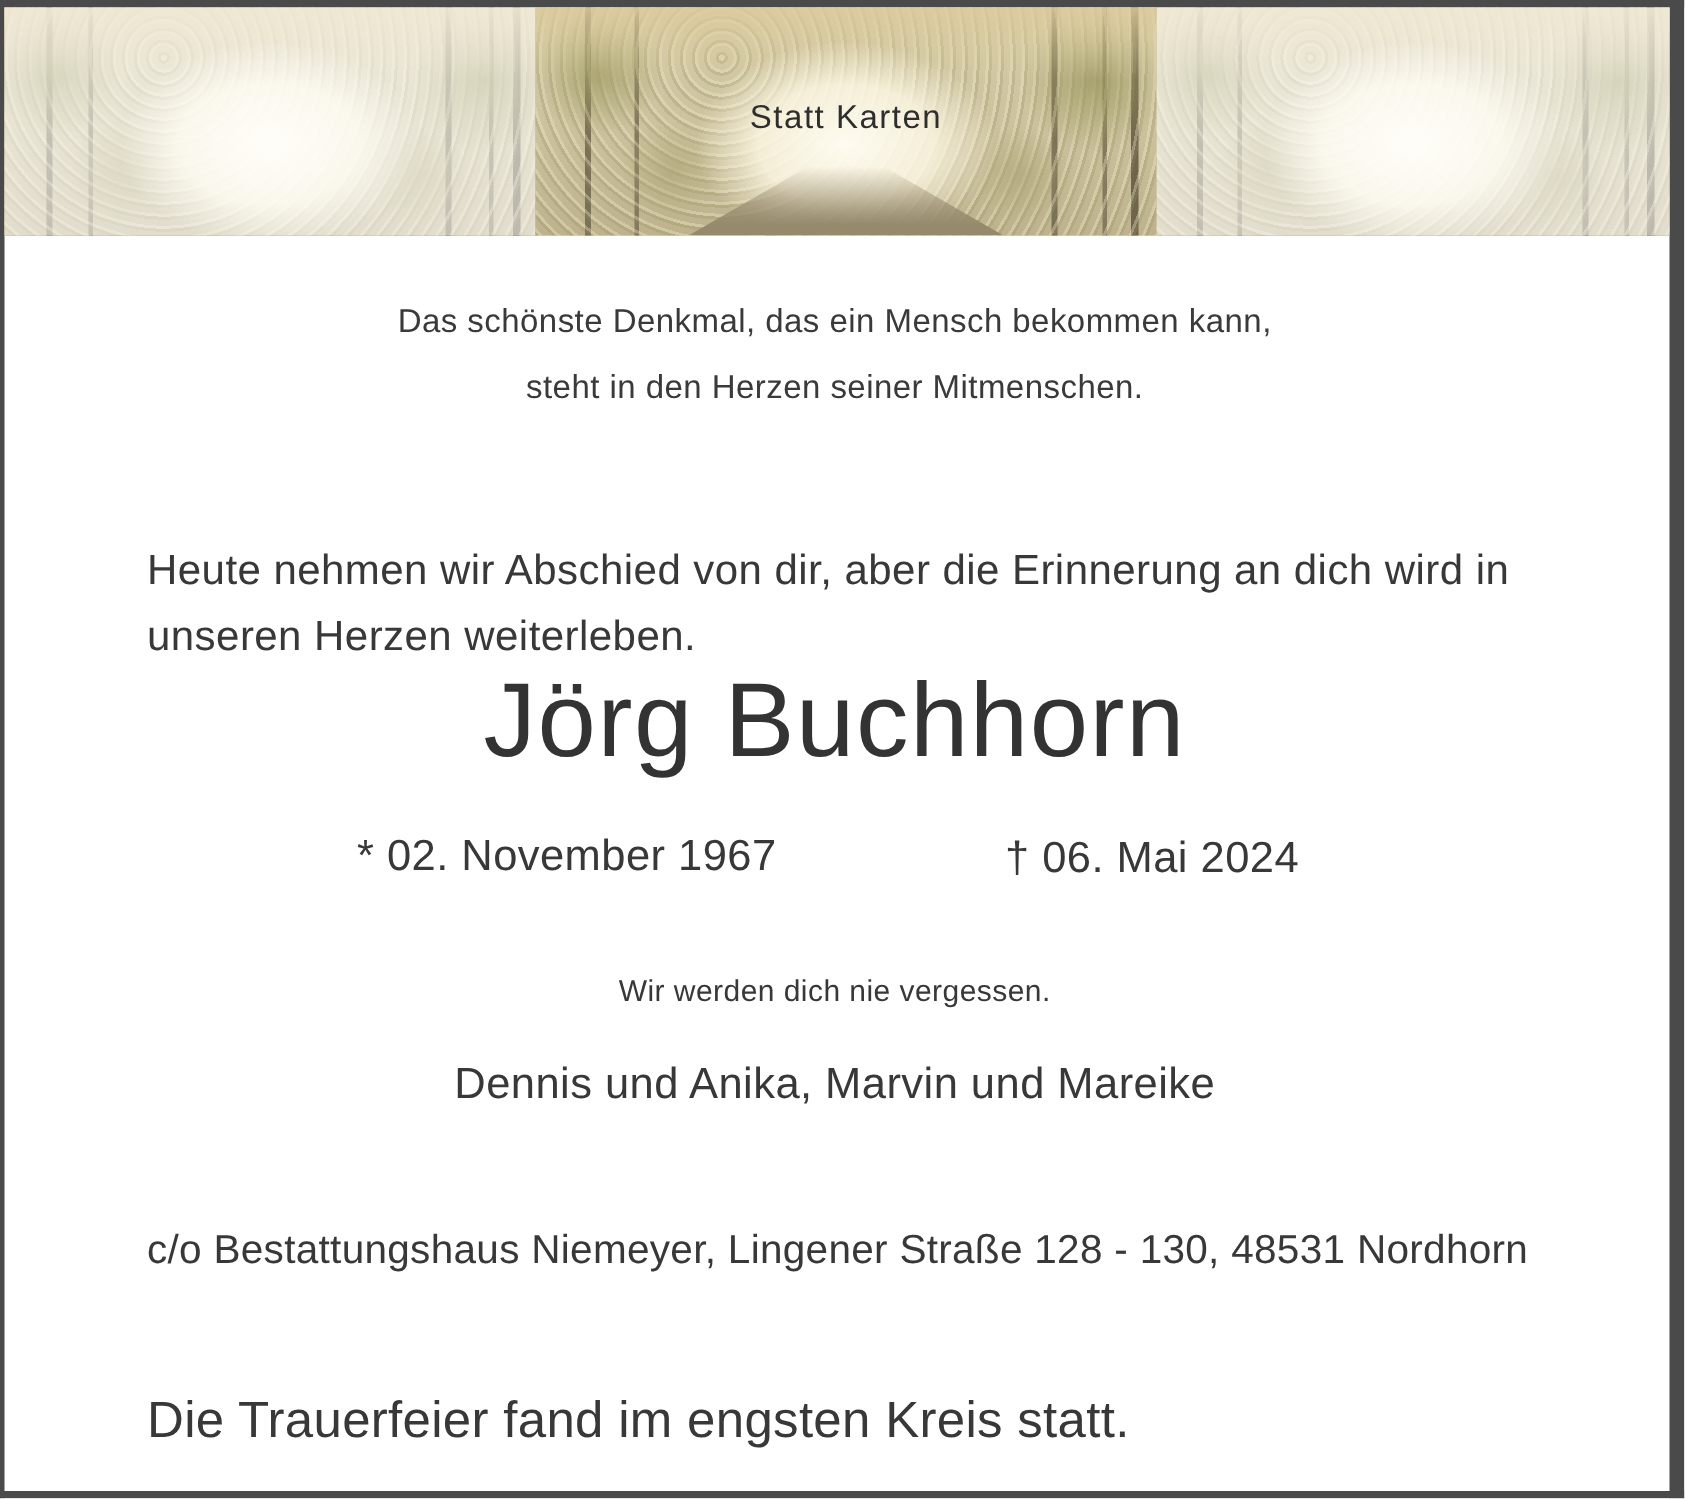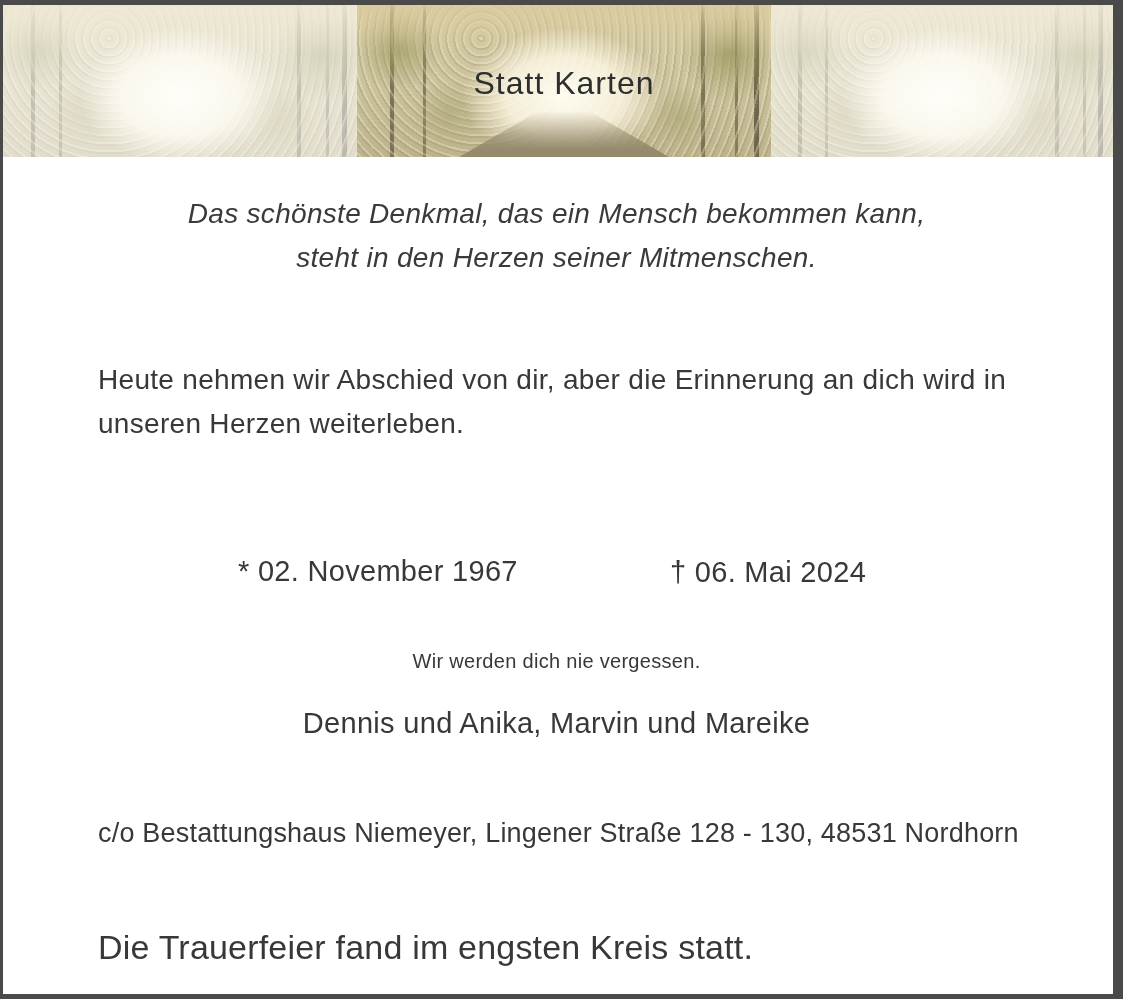--- a/index.html
+++ b/index.html
@@ -58,28 +58,28 @@
   
   .photo-center .path{
     position:absolute;left:50%;bottom:0;width:210px;height:46px;
     transform:translateX(-50%);
     background:linear-gradient(180deg, rgba(158,147,118,0) 0%, #968a6d 85%);
     clip-path:polygon(38% 0, 62% 0, 100% 100%, 0 100%);
   }
   .banner{
     position:absolute;left:0;right:0;top:60px;
     text-align:center;
-    font-size:32px;letter-spacing:1px;color:#2e2e2e;
+    font-size:22px;letter-spacing:1px;color:#2e2e2e;
   }
 
   
   .quote{
     position:absolute;left:0;right:10px;top:192px;
-    text-align:center;font-style:italic;
-    font-size:28px;line-height:44px;color:#3a3a3a;letter-spacing:0.3px;
+    text-align:center;
+    font-size:22px;line-height:44px;color:#3a3a3a;letter-spacing:0.3px;
   }
   .intro{
     position:absolute;left:98px;top:330px;
     font-size:28px;line-height:44px;letter-spacing:0.3px;margin-top:28px;
   }
   .name{
     position:absolute;left:0;right:10px;top:440px;margin:0;
     text-align:center;
     font-size:70px;font-weight:normal;letter-spacing:1px;color:#333333;
   }
@@ -124,20 +124,21 @@
   <div class="quote">
     <div>Das schönste Denkmal, das ein Mensch bekommen kann,</div>
     <div>steht in den Herzen seiner Mitmenschen.</div>
   </div>
 
   <div class="intro">
     <div>Heute nehmen wir Abschied von dir, aber die Erinnerung an dich wird in</div>
     <div>unseren Herzen weiterleben.</div>
   </div>
 
+  <h1 class="name">Jörg Buchhorn</h1>
   <span class="birth">* 02. November 1967</span>
   <span class="death">† 06. Mai 2024</span>
 
   <div class="farewell">Wir werden dich nie vergessen.</div>
   <div class="family">Dennis und Anika, Marvin und Mareike</div>
 
   <div class="condolence">
     <div>c/o Bestattungshaus Niemeyer, Lingener Straße 128 - 130, 48531 Nordhorn</div>
   </div>
 

